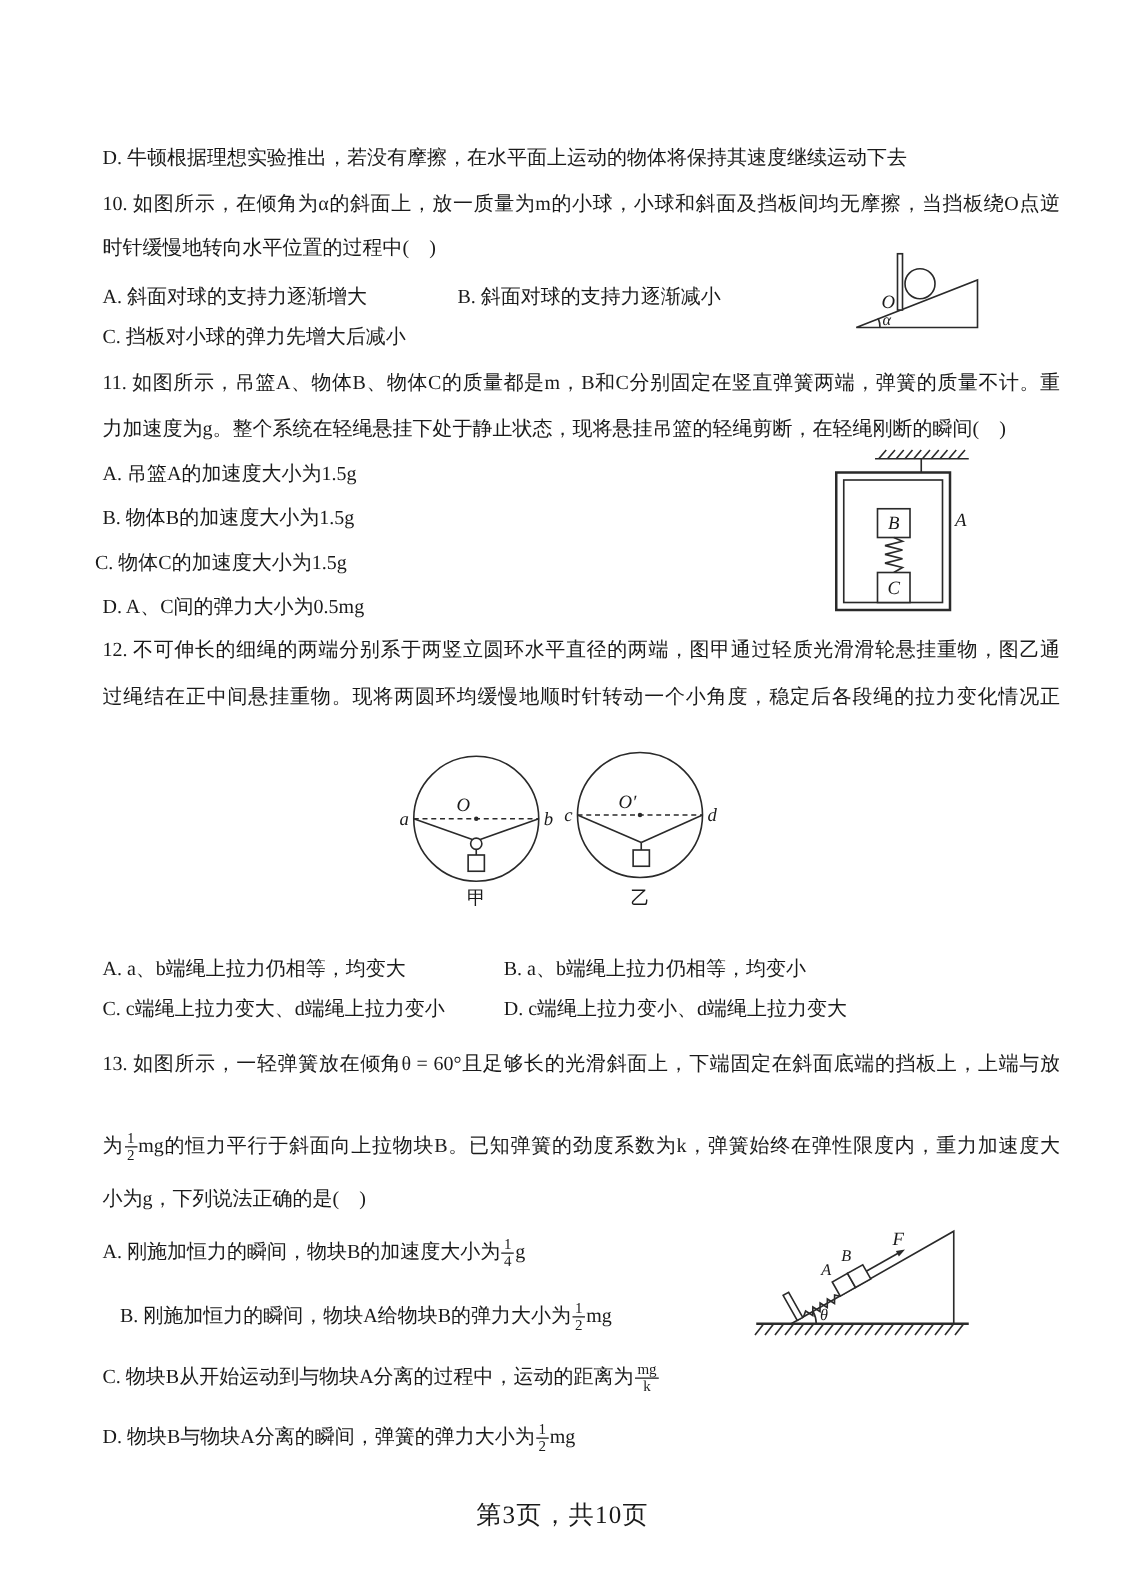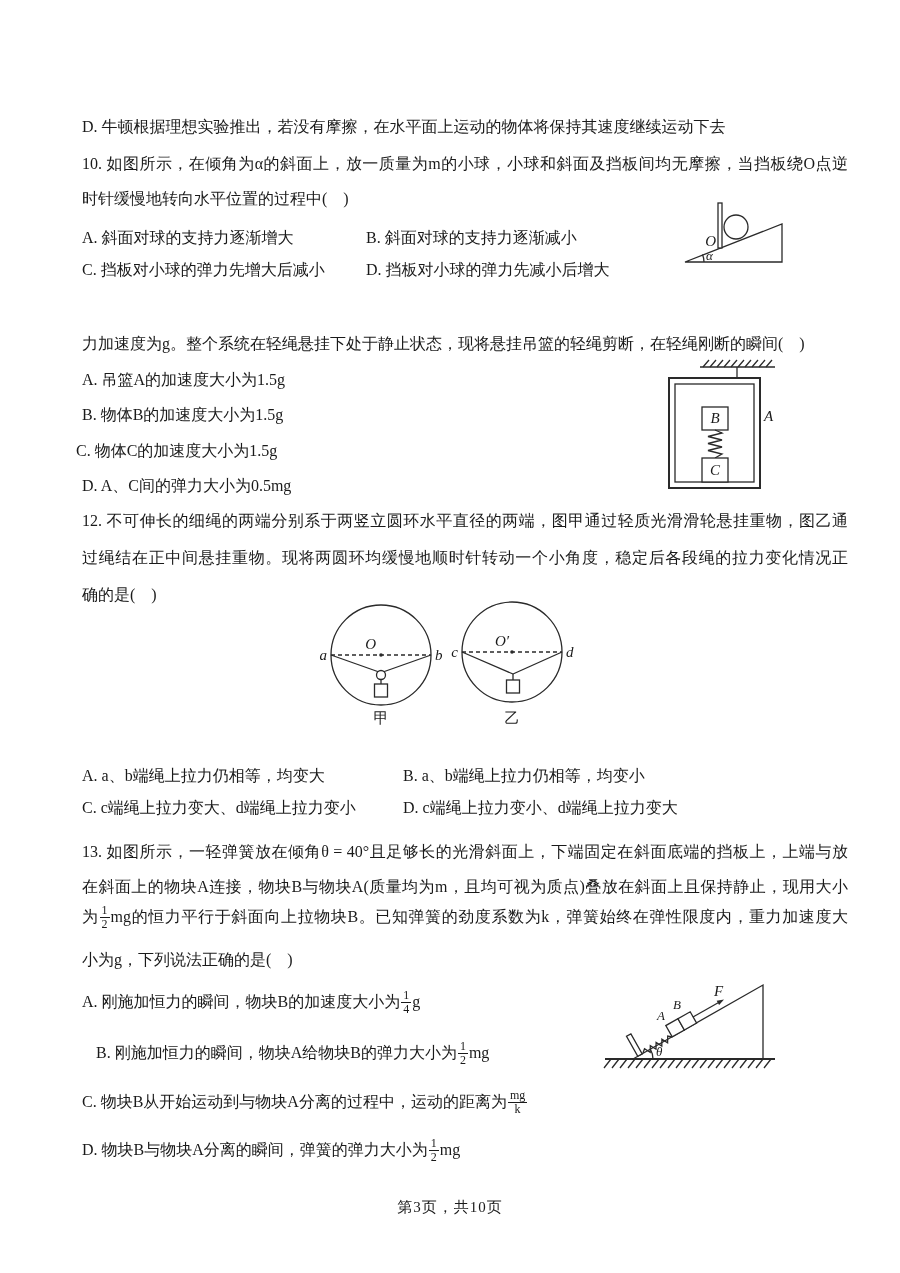--- a/index.html
+++ b/index.html
@@ -10,21 +10,21 @@
   }
   .line{position:absolute;left:82px;width:766px;line-height:22px;}
   .just{text-align:justify;text-align-last:justify;}
   .opt{position:absolute;line-height:22px;white-space:nowrap;}
   .frac{display:inline-block;vertical-align:-0.55em;text-align:center;
         font-size:12px;line-height:1.1;margin:0 1px;}
   .frac .num{display:block;border-bottom:1px solid #1a1a1a;padding:0 2px;}
   .frac .den{display:block;padding:0 2px;}
   .it{}
   .footer{position:absolute;top:1198px;left:0;width:900px;text-align:center;
-          font-size:15px;letter-spacing:1px;}
+          font-size:20px;letter-spacing:1px;}
   svg.fig{position:absolute;overflow:visible;}
   .shape{fill:none;stroke:#2a2a2a;stroke-width:1.3;}
   .thick{stroke-width:2;}
   .fillw{fill:#ffffff;stroke:#2a2a2a;stroke-width:1.3;}
   .filled{fill:#2a2a2a;stroke:none;}
   .dash{stroke-dasharray:4 3;}
   .svglab{font-family:"Liberation Serif","DejaVu Serif",serif;font-size:15px;
           font-style:italic;fill:#1a1a1a;}
   .svglab.up{font-style:normal;}
   .svglab.sm{font-size:13px;}
@@ -34,31 +34,31 @@
 
 <div class="page">
 
   <div class="line" style="top:116px">D. 牛顿根据理想实验推出，若没有摩擦，在水平面上运动的物体将保持其速度继续运动下去</div>
 
   <div class="line just" style="top:153px">10. 如图所示，在倾角为α的斜面上，放一质量为m的小球，小球和斜面及挡板间均无摩擦，当挡板绕O点逆</div>
   <div class="line" style="top:188px">时针缓慢地转向水平位置的过程中(　)</div>
   <div class="opt" style="top:227px;left:82px">A. 斜面对球的支持力逐渐增大</div>
   <div class="opt" style="top:227px;left:366px">B. 斜面对球的支持力逐渐减小</div>
   <div class="opt" style="top:259px;left:82px">C. 挡板对小球的弹力先增大后减小</div>
-  <div class="opt" style="top:259px;left:366px">D. 挡板对小球的弹力先减小后增大</div>
 
   <svg class="fig" style="left:670px;top:183px" width="125" height="85" viewBox="0 0 125 85">
     <polygon class="shape" points="15,79 112,79 112,41"></polygon>
     <rect class="fillw" x="48" y="20" width="4" height="45"></rect>
     <circle class="fillw" cx="66" cy="44" r="12"></circle>
     <path class="shape" d="M34 79 A19 19 0 0 0 32.5 71.5"></path>
     <text class="svglab" x="46" y="63" text-anchor="end">O</text>
     <text class="svglab sm" x="36" y="77">α</text>
   </svg>
 
+  <div class="line just" style="top:296px">11. 如图所示，吊篮A、物体B、物体C的质量都是m，B和C分别固定在竖直弹簧两端，弹簧的质量不计。重</div>
   <div class="line" style="top:333px">力加速度为g。整个系统在轻绳悬挂下处于静止状态，现将悬挂吊篮的轻绳剪断，在轻绳刚断的瞬间(　)</div>
   <div class="opt" style="top:369px;left:82px">A. 吊篮A的加速度大小为1.5g</div>
   <div class="opt" style="top:404px;left:82px">B. 物体B的加速度大小为1.5g</div>
   <div class="opt" style="top:440px;left:76px">C. 物体C的加速度大小为1.5g</div>
   <div class="opt" style="top:475px;left:82px">D. A、C间的弹力大小为0.5mg</div>
 
   <svg class="fig" style="left:655px;top:353px" width="135" height="150" viewBox="0 0 135 150">
     <path class="shape" d="M48 14l6 -7M55 14l6 -7M62 14l6 -7M69 14l6 -7M76 14l6 -7M83 14l6 -7M90 14l6 -7M97 14l6 -7M104 14l6 -7M111 14l6 -7"></path>
     <line class="shape" x1="45" y1="14" x2="120" y2="14"></line>
     <line class="shape" x1="82" y1="14" x2="82" y2="25"></line>
@@ -67,21 +67,20 @@
     <rect class="fillw" x="47" y="54" width="26" height="23"></rect>
     <polyline class="shape" points="60,77 67,80 53,83.5 67,87 53,90.5 67,94 53,97.5 67,101 60,105"></polyline>
     <rect class="fillw" x="47" y="105" width="26" height="24"></rect>
     <text class="svglab" x="60" y="70" text-anchor="middle">B</text>
     <text class="svglab" x="60" y="122" text-anchor="middle">C</text>
     <text class="svglab" x="109" y="68">A</text>
   </svg>
 
   <div class="line just" style="top:510px">12. 不可伸长的细绳的两端分别系于两竖立圆环水平直径的两端，图甲通过轻质光滑滑轮悬挂重物，图乙通</div>
   <div class="line just" style="top:547px">过绳结在正中间悬挂重物。现将两圆环均缓慢地顺时针转动一个小角度，稳定后各段绳的拉力变化情况正</div>
-  <div class="line" style="top:584px">确的是(　)</div>
 
   <svg class="fig" style="left:310px;top:593px" width="290" height="135" viewBox="0 0 290 135">
 
     <circle class="shape" cx="71" cy="62" r="50"></circle>
     <line class="shape dash" x1="21" y1="62" x2="121" y2="62"></line>
     <circle class="filled" cx="71" cy="62" r="1.8"></circle>
     <line class="shape" x1="21" y1="62" x2="69" y2="79"></line>
     <line class="shape" x1="121" y1="62" x2="73" y2="79"></line>
     <circle class="fillw" cx="71" cy="82" r="4.5"></circle>
     <line class="shape" x1="71" y1="86.5" x2="71" y2="91"></line>
@@ -102,22 +101,21 @@
     <text class="svglab" x="256" y="64">d</text>
     <text class="svglab" x="199" y="53" text-anchor="end">O′</text>
     <text class="svglab up" x="202" y="130" text-anchor="middle">乙</text>
   </svg>
 
   <div class="opt" style="top:765px;left:82px">A. a、b端绳上拉力仍相等，均变大</div>
   <div class="opt" style="top:765px;left:403px">B. a、b端绳上拉力仍相等，均变小</div>
   <div class="opt" style="top:797px;left:403px">D. c端绳上拉力变小、d端绳上拉力变大</div>
   <div class="opt" style="top:797px;left:82px">C. c端绳上拉力变大、d端绳上拉力变小</div>
 
-  <div class="line just" style="top:841px">13. 如图所示，一轻弹簧放在倾角θ = 40°且足够长的光滑斜面上，下端固定在斜面底端的挡板上，上端与放</div>
-  <div class="line just" style="top:876px">在斜面上的物块A连接，物块B与物块A(质量均为m，且均可视为质点)叠放在斜面上且保持静止，现用大小</div>
+  <div class="line just" style="top:841px">13. 如图所示，一轻弹簧放在倾角θ = 60°且足够长的光滑斜面上，下端固定在斜面底端的挡板上，上端与放</div>
   <div class="line just" style="top:904px"><span>为</span><span class="frac"><span class="num">1</span><span class="den">2</span></span><span class="it">mg</span><span>的恒力平行于斜面向上拉物块B。已知弹簧的劲度系数为k，弹簧始终在弹性限度内，重力加速度大</span></div>
   <div class="line" style="top:949px">小为g，下列说法正确的是(　)</div>
 
   <div class="opt" style="top:989px;left:82px"><span>A. 刚施加恒力的瞬间，物块B的加速度大小为</span><span class="frac"><span class="num">1</span><span class="den">4</span></span><span class="it">g</span></div>
 
   <div class="opt" style="top:1040px;left:96px"><span>B. 刚施加恒力的瞬间，物块A给物块B的弹力大小为</span><span class="frac"><span class="num">1</span><span class="den">2</span></span><span class="it">mg</span></div>
 
   <div class="opt" style="top:1089px;left:82px"><span>C. 物块B从开始运动到与物块A分离的过程中，运动的距离为</span><span class="frac it"><span class="num">mg</span><span class="den">k</span></span><span class="it"></span></div>
 
   <div class="opt" style="top:1137px;left:82px"><span>D. 物块B与物块A分离的瞬间，弹簧的弹力大小为</span><span class="frac"><span class="num">1</span><span class="den">2</span></span><span class="it">mg</span></div>

